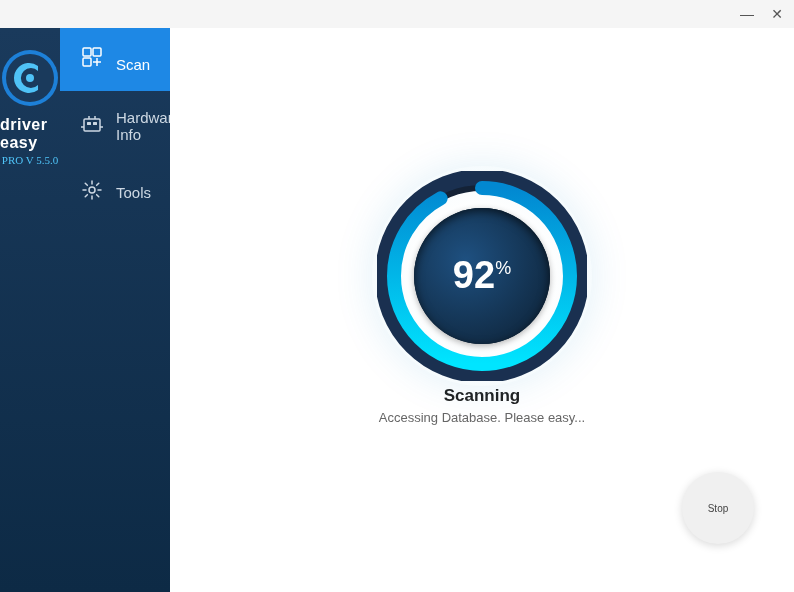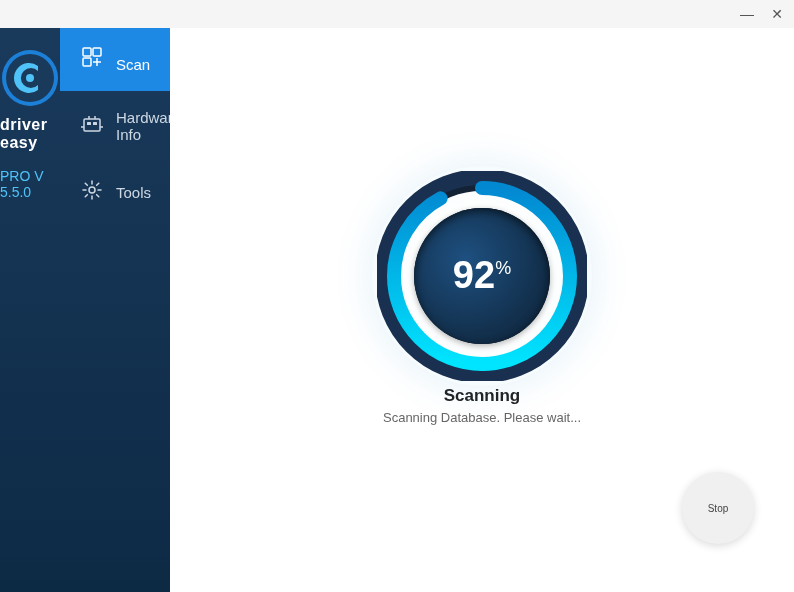--- a/index.html
+++ b/index.html
@@ -66,22 +66,23 @@
 
     .app-name {
       color: #ffffff;
       font-size: 16px;
       font-weight: 600;
       letter-spacing: 0.5px;
     }
 
     .app-version {
       color: #4fc3f7;
-      font-size: 14px;
-      margin-top: 16px;
+      font-size: 11px;
+      margin-top: 2px;
+      font-family: Liberation Serif, serif;
     }
 
     .sidebar-nav {
       flex: 1;
       display: flex;
       flex-direction: column;
     }
 
     .nav-item {
       display: flex;
@@ -312,20 +313,20 @@
 
         <div class="circle-inner" style="position:absolute; width:136px; height:136px; border-radius:50%; background: radial-gradient(circle at 38% 38%, #1e5080, #0c1e30); display:flex; align-items:center; justify-content:center; box-shadow: inset 0 3px 10px rgba(0,0,0,0.6), 0 2px 6px rgba(0,0,0,0.3);">
           <span style="color:#ffffff; font-size:38px; font-weight:700;">
             <span>92</span><span style="font-size:18px; font-weight:400; vertical-align:super;">%</span>
           </span>
         </div>
       </div>
 
       <div class="scan-status">
         <div class="scan-status-title">Scanning</div>
-        <div class="scan-status-sub">Scanning Database. Please wait...</div>
+        <div class="scan-status-sub">Accessing Database. Please easy...</div>
       </div>
     </div>
 
     <button class="stop-btn">Stop</button>
 
   </div>
 </div>
 
 </body></html>

